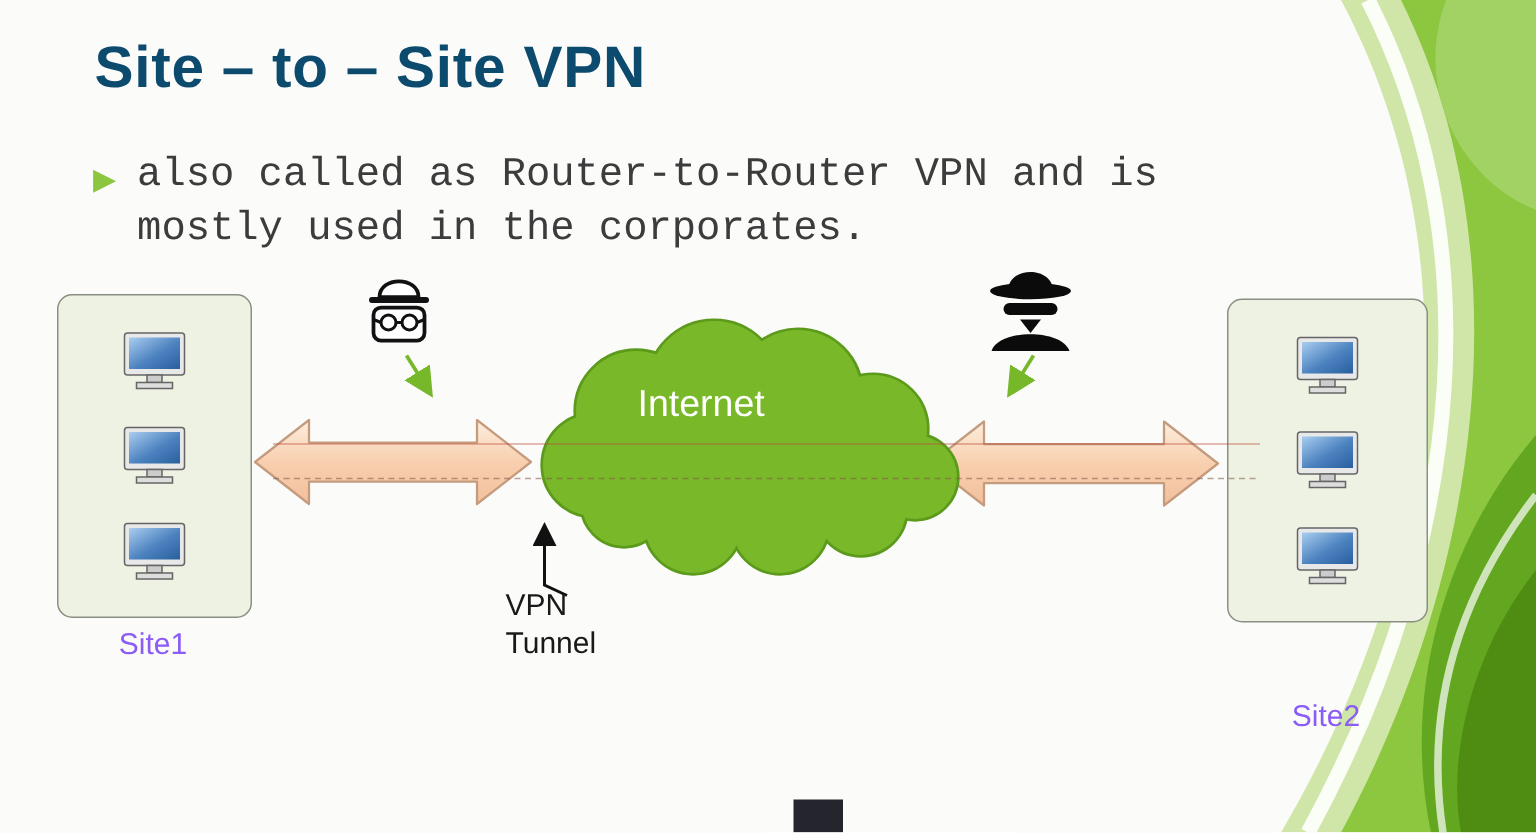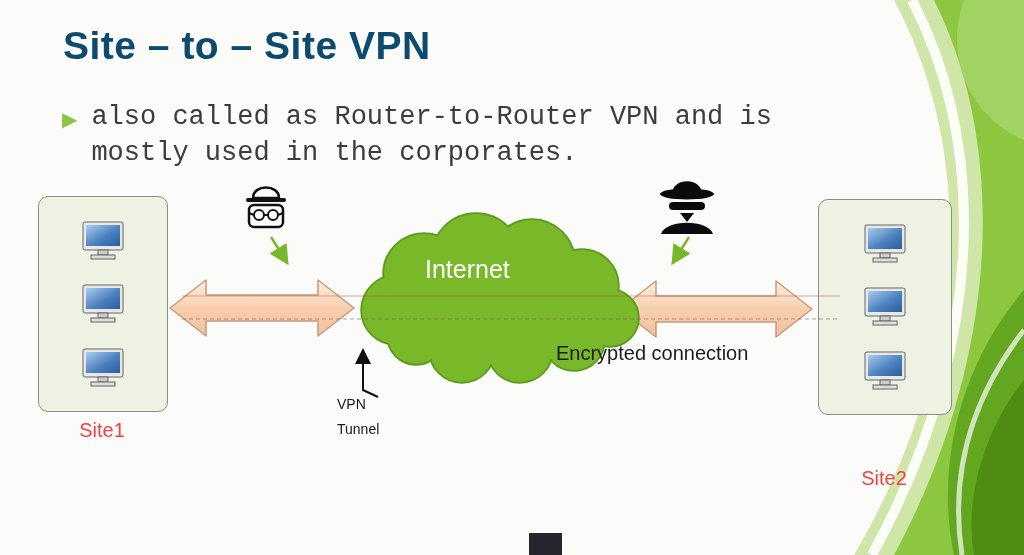--- a/index.html
+++ b/index.html
@@ -15,31 +15,31 @@
   .bullet-marker{color:#8cc63f;font-size:20px;margin-top:7px;}
   .bullet-text{font-size:27px;color:#3c3c3c;line-height:1.32;width:720px;font-family:Liberation Mono, monospace;}
   
   .site-box{
     position:absolute;width:128px;height:214px;background:#edf2e2;
     border:1px solid #8a8f84;border-radius:10px;
     display:flex;flex-direction:column;align-items:center;justify-content:space-evenly;
   }
   #site1{left:38px;top:196px;}
   #site2{left:818px;top:199px;width:132px;}
-  .site-label{position:absolute;font-size:20px;color:#ef4444;text-align:center;}
+  .site-label{position:absolute;font-size:20px;color:#8b5cf6;text-align:center;}
   #site1-label{left:38px;width:128px;top:419px;}
   #site2-label{left:818px;width:132px;top:431px;margin-top:36px;}
   
   .layer{position:absolute;left:0;top:0;width:1024px;height:555px;pointer-events:none;}
   .cloud-svg{position:absolute;left:338px;top:198px;}
   .cloud-label{position:absolute;left:425px;top:255px;width:140px;text-align:left;
     color:#ffffff;font-size:25px;}
   .spy-left{position:absolute;left:240px;top:178px;}
   .spy-right{position:absolute;left:658px;top:172px;}
-  .vpn-label{position:absolute;left:337px;top:392px;font-size:14px;color:#191919;line-height:25px;}
+  .vpn-label{position:absolute;left:337px;top:392px;font-size:20px;color:#191919;line-height:25px;}
   .encrypted-label{position:absolute;left:556px;top:342px;font-size:20px;color:#1c1c1c;}
   .footer{position:absolute;left:0;right:100px;top:477px;text-align:center;font-size:21px;color:#161616;}
   .bottom-marker{position:absolute;left:529px;top:533px;width:33px;height:22px;background:#25252d;}
   .defs-holder{position:absolute;width:0;height:0;}
 </style>
 </head>
 <body>
 
 <div class="stage">
 
@@ -186,18 +186,17 @@
   </svg>
 
   <div class="site-label" id="site1-label">Site1</div>
   <div class="site-label" id="site2-label">Site2</div>
 
   <div class="vpn-label">
     <div>VPN</div>
     <div>Tunnel</div>
   </div>
 
-  <div class="encrypted-label">Encrypted connection</div>
 
 
   <div class="bottom-marker"></div>
 
 </div>
 
 </body></html>

